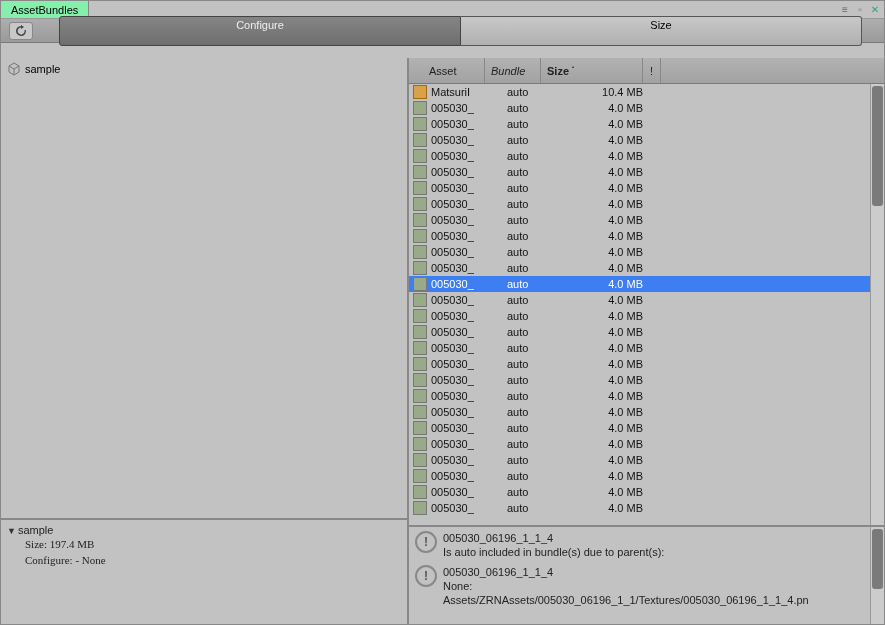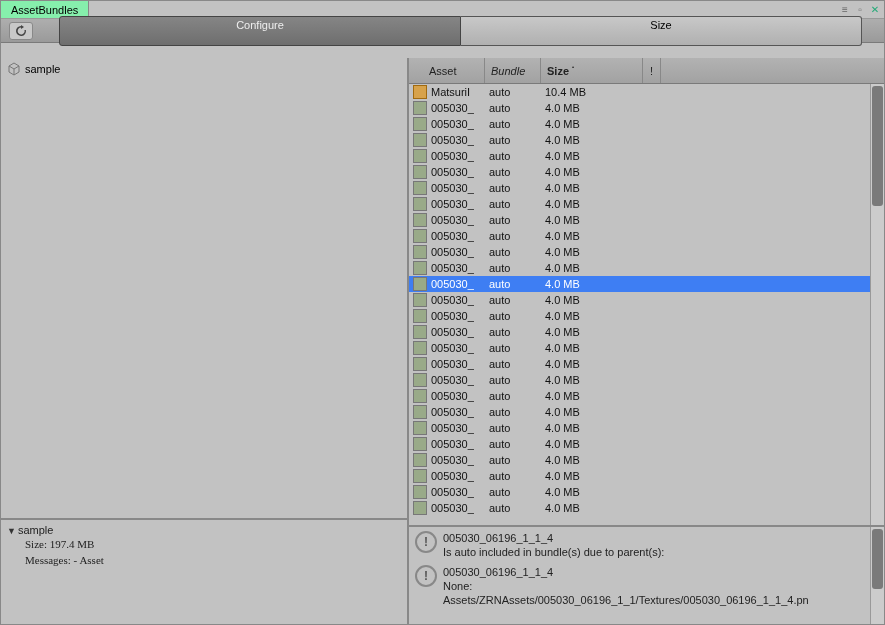--- a/index.html
+++ b/index.html
@@ -38,23 +38,23 @@
 .col-h.size { width: 102px; font-weight: bold; }
 .col-h.warn { width: 18px; justify-content:center;}
 .sort-ind { font-size:6px; position:relative; top:-4px;}
 
 .list-wrap { flex:1; display:flex; min-height:0; border-bottom:2px solid #888;}
 .list { flex:1; overflow:hidden; background:#c2c2c2; }
 .row { display:flex; align-items:center; height:16px; padding-left:4px; color:#111; }
 .row.selected { background:#3e7ef3; color:#fff; }
 .row-icon { width:14px; height:14px; background:#9a8; border:1px solid #777; margin-right:4px; flex-shrink:0;}
 .row-icon.prefab { background:#d7a24a; border-color:#a06a10;}
-.row-asset { width:58px; white-space:nowrap; overflow:hidden;}
+.row-asset { width:76px; white-space:nowrap; overflow:hidden;}
 .row-bundle { width:56px; }
-.row-size { width:80px; }
+.row-size { width:80px;text-align:right; }
 .vscroll { width:14px; background:#ccc; border-left:1px solid #999; position:relative;}
 .vthumb { position:absolute; left:1px; right:1px; background:#7a7a7a; border-radius:3px;}
 
 .msg-area { height:97px; display:flex; background:#c2c2c2;}
 .msgs { flex:1; overflow:hidden; padding:0 2px; }
 .msg { display:flex; gap:6px; padding: 2px 0; }
 .msg-icon { width:22px; height:22px; flex-shrink:0; border-radius:50%; border:2px solid #888; display:flex; align-items:center; justify-content:center; color:#555; font-weight:bold; font-size:12px; margin-top:2px; margin-left:4px;}
 .msg-text { color:#222; line-height:14px; padding-top:2px;}
 
 svg { display:block; }
@@ -95,21 +95,21 @@
                 <path d="M2 4 L7 1 L12 4 L12 10 L7 13 L2 10 Z" fill="none" stroke="#777" stroke-width="1"></path>
                 <path d="M2 4 L7 7 L12 4 M7 7 L7 13" stroke="#777" stroke-width="1" fill="none"></path>
               </svg>
           </span>
           <span>sample</span>
         </div>
       </div>
       <div class="details">
         <div><span class="arrow">▼</span><span>sample</span></div>
         <div class="details-line">Size: 197.4 MB</div>
-        <div class="details-line">Messages: - Asset</div>
+        <div class="details-line">Configure: - None</div>
       </div>
     </div>
 
     <div class="right-col">
       <div class="col-headers">
         <div class="col-h asset">
             <span>Asset</span>
           </div>
         <div class="col-h bundle">
             <span>Bundle</span>

